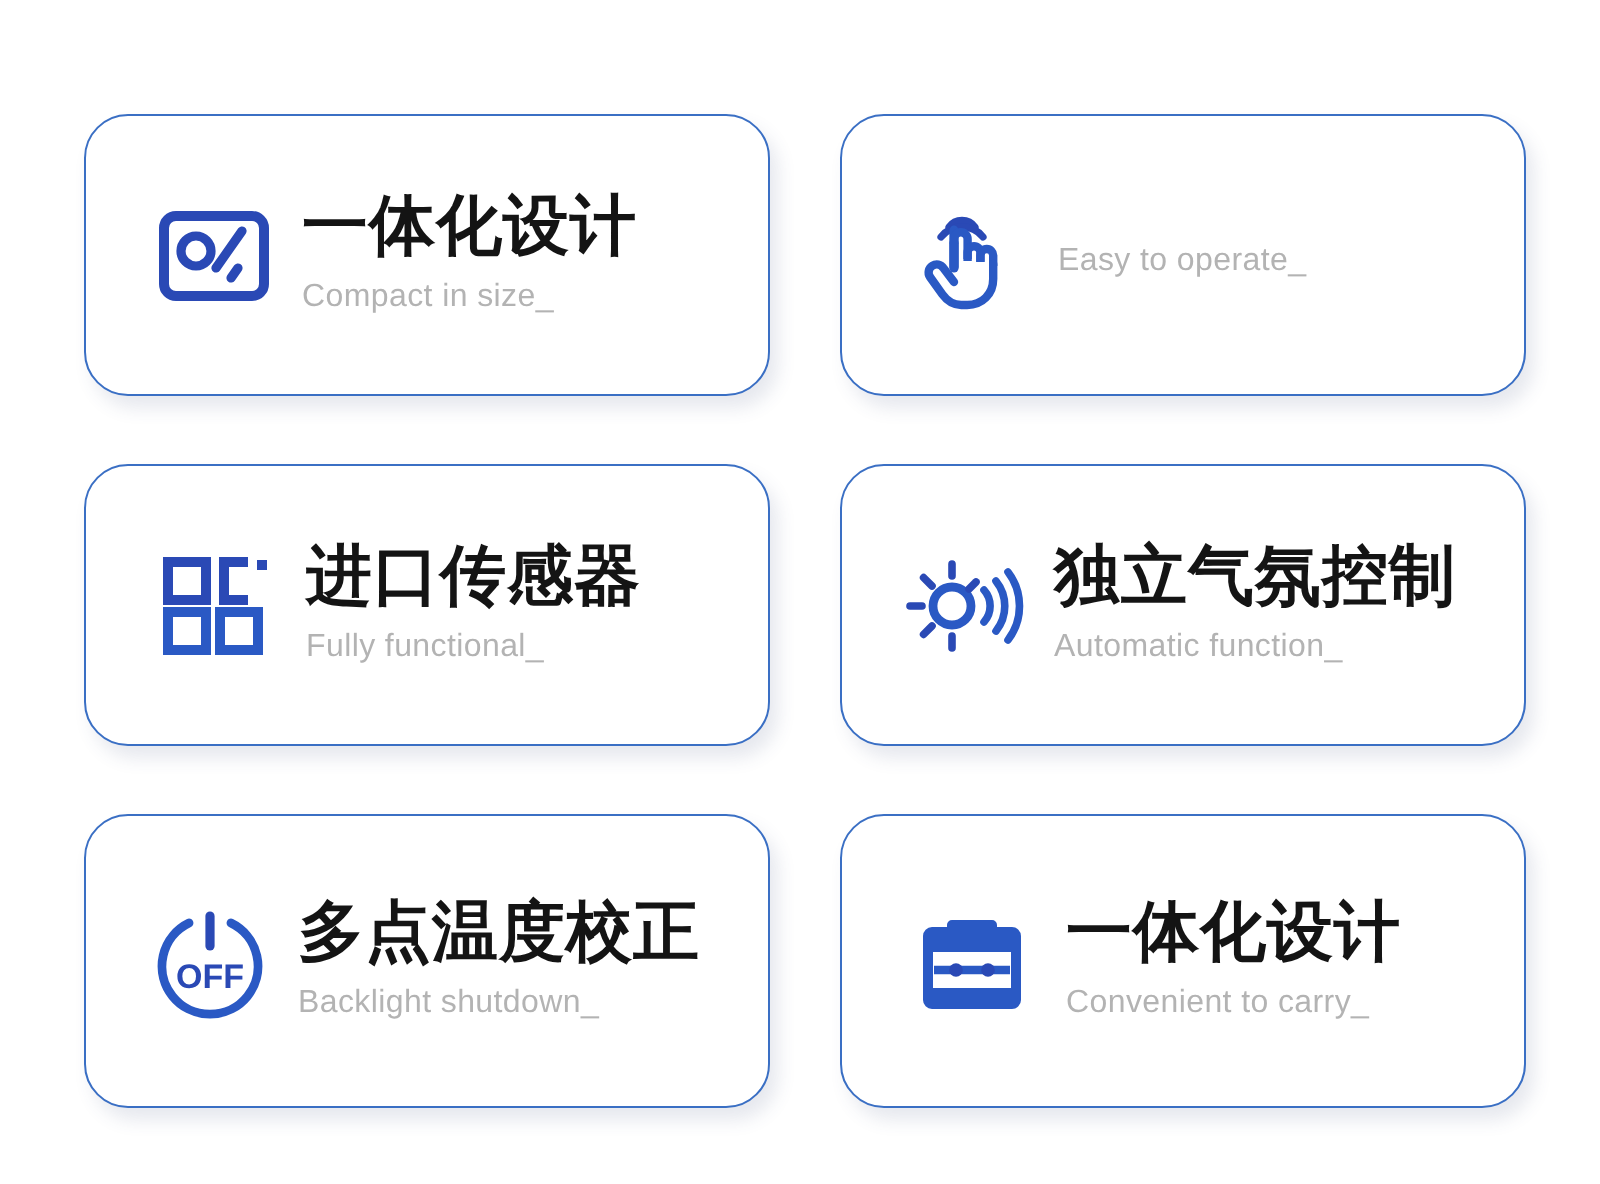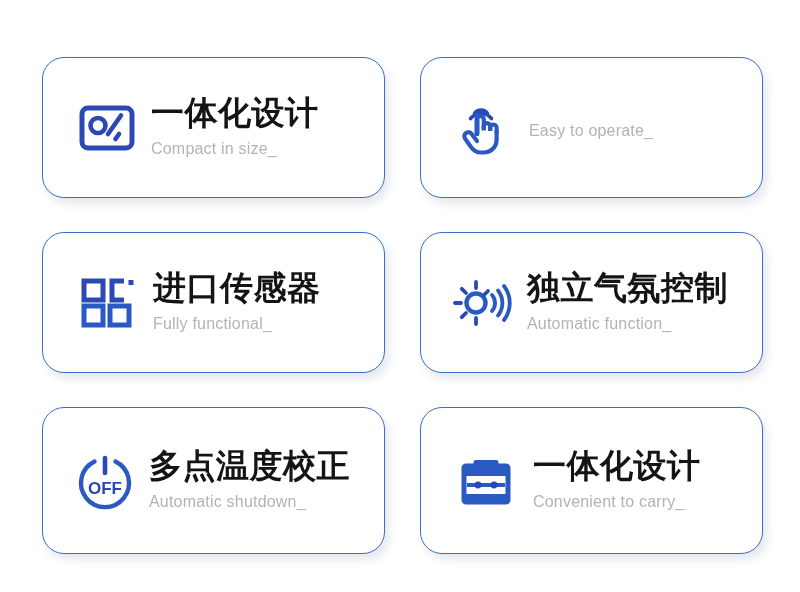--- a/index.html
+++ b/index.html
@@ -163,21 +163,21 @@
   <div class="feature-card card-5">
     <div class="card-icon">
       <svg width="60" height="60" viewBox="0 0 60 60" fill="none">
         <path d="M40.5 10.5a24 24 0 1 1-21 0" stroke="#2a59c4" stroke-width="4.4" fill="none" stroke-linecap="round"></path>
         <line x1="30" y1="7" x2="30" y2="22" stroke="#2a49b5" stroke-width="4.6" stroke-linecap="round"></line>
         <text x="30" y="43" text-anchor="middle" font-family="Liberation Sans, sans-serif" font-size="17" font-weight="bold" fill="#2a49b5">OFF</text>
       </svg>
     </div>
     <div class="card-text">
       <div class="card-title">多点温度校正</div>
-      <div class="card-subtitle">Automatic shutdown_</div>
+      <div class="card-subtitle">Backlight shutdown_</div>
     </div>
   </div>
 
   <div class="feature-card card-6">
     <div class="card-icon">
       <svg width="54" height="56" viewBox="0 0 54 56" fill="none">
         <path d="M17 13V9.5h20V13" stroke="#2a59c4" stroke-width="5" fill="none" stroke-linejoin="round"></path>
         <rect x="5" y="13" width="44" height="36" rx="2" stroke="#2a59c4" stroke-width="5" fill="none"></rect>
         <rect x="5" y="13" width="44" height="10" fill="#2a59c4"></rect>
         <rect x="5" y="41" width="44" height="8" fill="#2a59c4"></rect>

